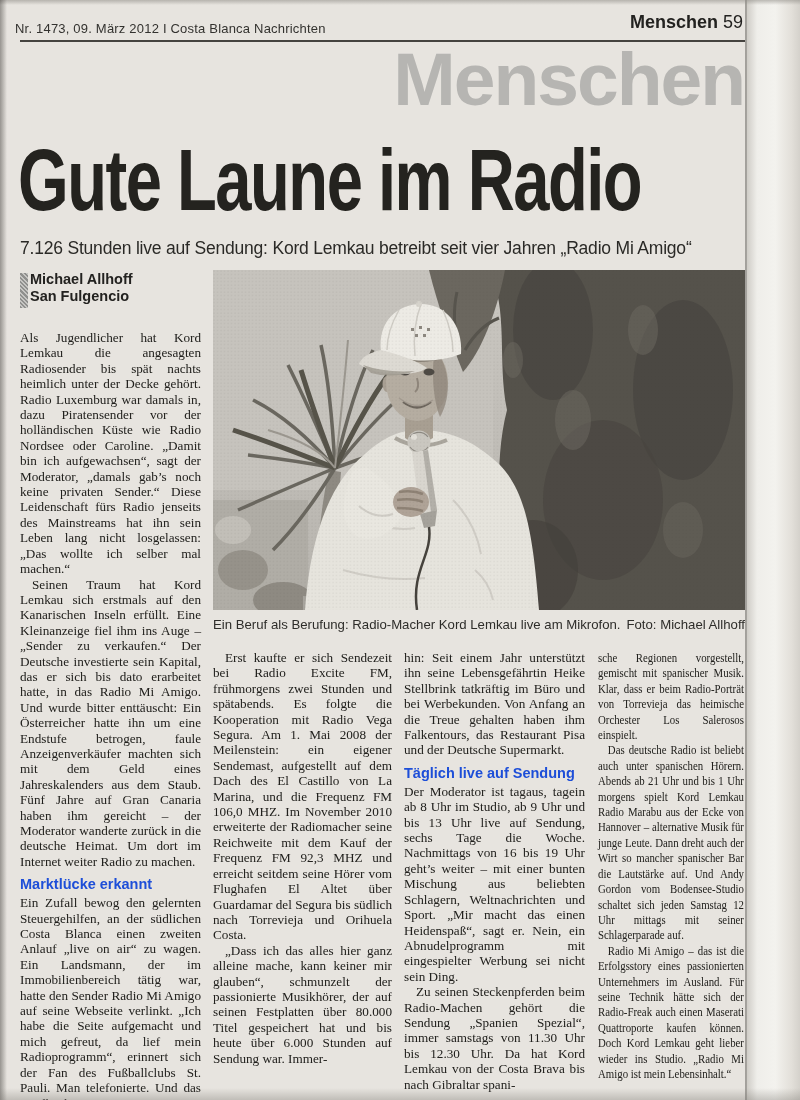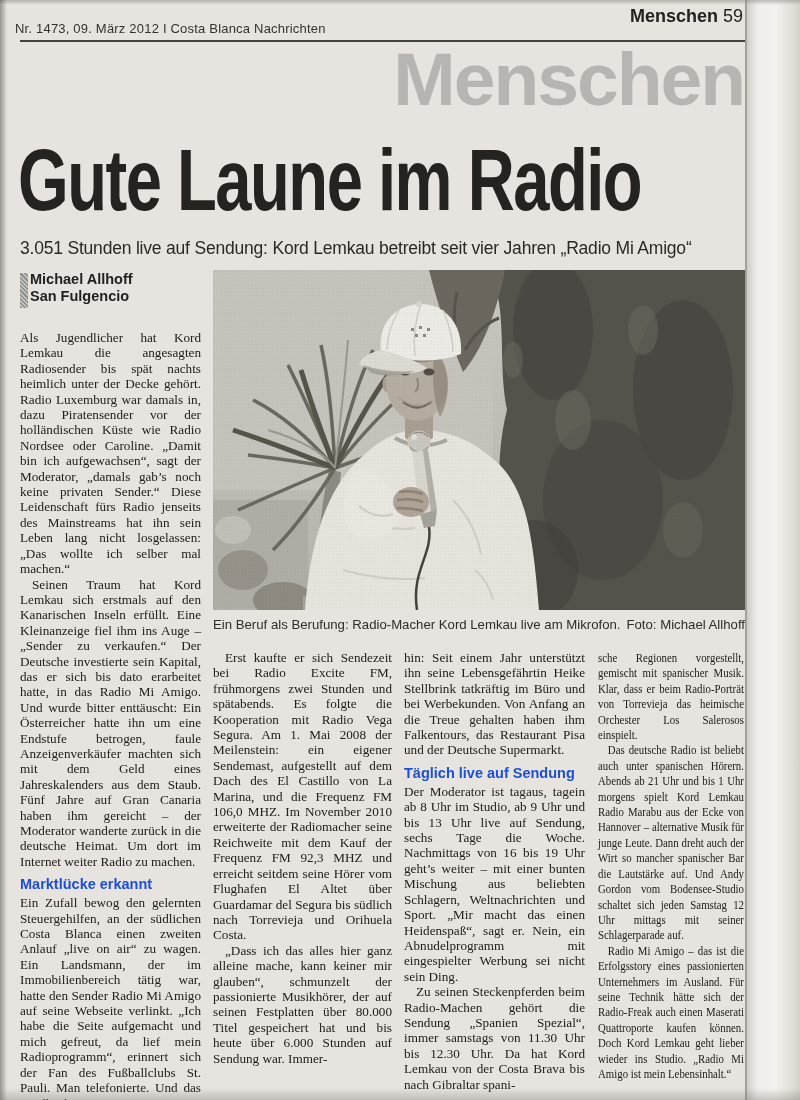--- a/index.html
+++ b/index.html
@@ -12,21 +12,21 @@
   .edge-left{position:absolute;left:0;top:0;width:7px;height:100%;
     background:linear-gradient(90deg,rgba(54,52,48,.45),rgba(54,52,48,0));}
   .edge-bottom{position:absolute;left:0;bottom:0;width:100%;height:12px;
     background:linear-gradient(rgba(120,117,111,0),rgba(120,117,111,.35));}
   .edge-right{position:absolute;left:745px;top:0;width:55px;height:100%;
     background:linear-gradient(90deg,#c9c6c0 0,#efeeea 22%,#f3f2ee 55%,#e2dfd9 85%,#d4d1cb 100%);}
   .edge-right::before{content:"";position:absolute;left:0;top:0;width:2px;height:100%;background:rgba(90,87,82,.35);}
 
   
   .masthead-issue{position:absolute;left:15px;top:21px;font-size:13px;color:#33322f;letter-spacing:.2px;}
-  .masthead-right{position:absolute;right:57px;top:6px;font-size:18px;color:#232220;}
+  .masthead-right{position:absolute;right:57px;top:12px;font-size:18px;color:#232220;}
   .masthead-right .sec{font-weight:bold;}
   .masthead-rule{position:absolute;left:20px;top:40px;width:725px;height:2px;background:#45433f;}
 
   .watermark{position:absolute;right:56px;top:42px;font-size:75px;font-weight:bold;
     color:#b6b5b2;letter-spacing:-2px;line-height:1;white-space:nowrap;}
 
   .headline{position:absolute;left:18px;top:136px;margin:0;font-size:88px;font-weight:bold;
     color:#24231f;line-height:1;white-space:nowrap;letter-spacing:-2px;}
   .headline .squeeze{display:inline-block;transform:scaleX(.74);transform-origin:left center;}
 
@@ -64,21 +64,21 @@
   <div class="masthead-issue">Nr. 1473, 09. März 2012 I Costa Blanca Nachrichten</div>
   <div class="masthead-right">
     <span class="sec">Menschen</span>
     <span>59</span>
   </div>
   <div class="masthead-rule"></div>
 
   <div class="watermark">Menschen</div>
 
   <h1 class="headline"><span class="squeeze">Gute Laune im Radio</span></h1>
-  <div class="subheadline">3.051 Stunden live auf Sendung: Kord Lemkau betreibt seit vier Jahren „Radio Mi Amigo“</div>
+  <div class="subheadline">7.126 Stunden live auf Sendung: Kord Lemkau betreibt seit vier Jahren „Radio Mi Amigo“</div>
 
   <div class="byline">
     <span class="byline-bar"></span>
     <div class="byline-text">
       <div>Michael Allhoff</div>
       <div>San Fulgencio</div>
     </div>
   </div>
 
   <figure class="photo">

